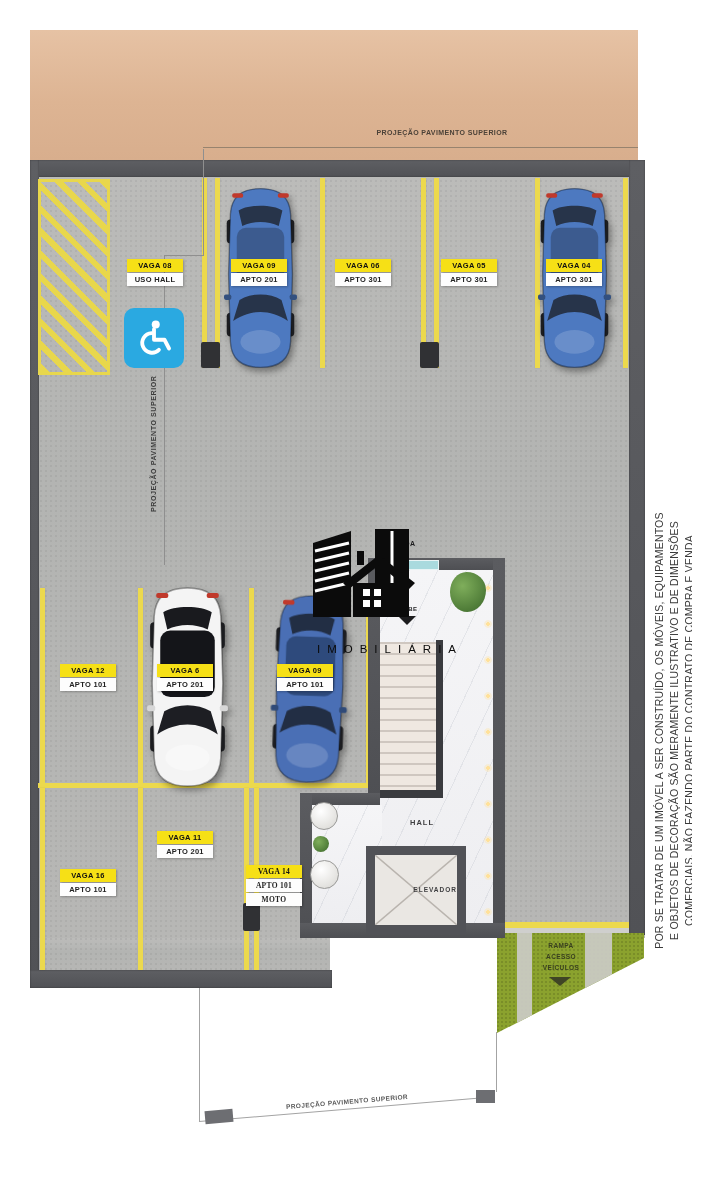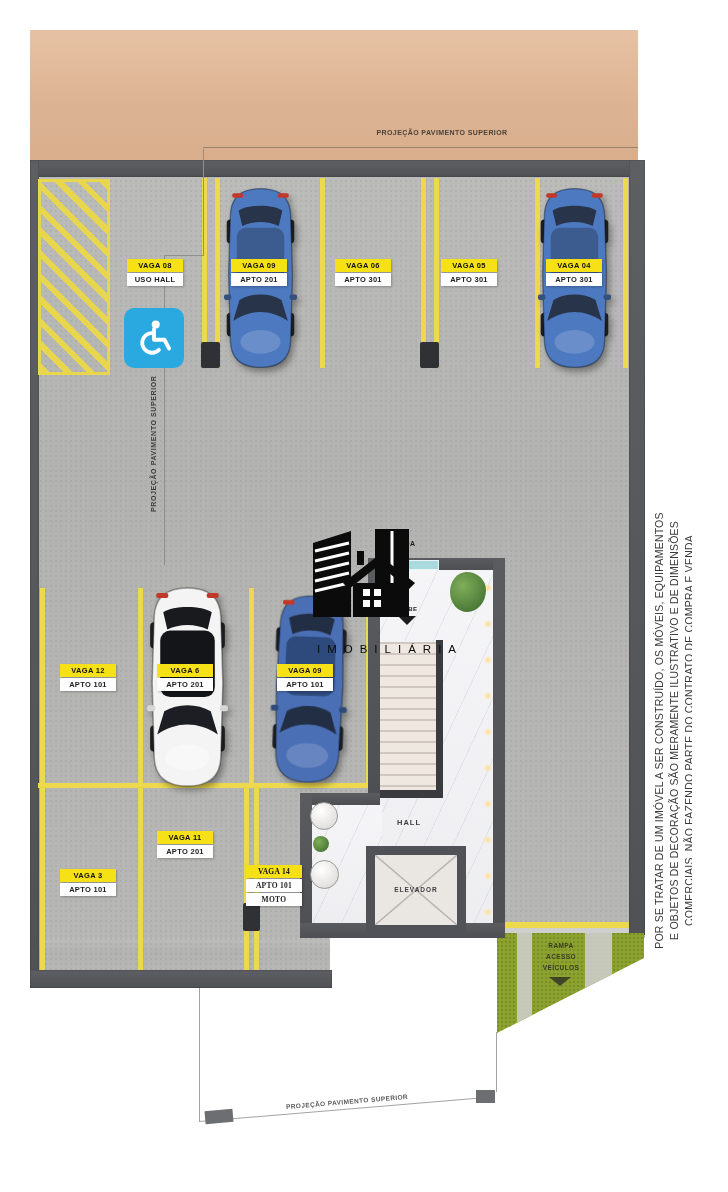--- a/index.html
+++ b/index.html
@@ -57,21 +57,21 @@
   .hallwall{background:linear-gradient(#5b5c60,#4e4f53);z-index:5;}
   .stairs{background:repeating-linear-gradient(180deg,#cfc7c0 0 2px,#efe8e1 2px 11px);z-index:6;}
   .rail{background:#3a3b3f;z-index:6;}
   .glass{background:#a9dade;border:1px solid #e8f4f5;z-index:6;}
   .lights{z-index:6;background-image:radial-gradient(circle at 4px 8px,#ffe19b 0 2px,rgba(255,225,155,.35) 2px 3.4px,transparent 4.2px);
      background-size:8px 36px;}
   .plant{border-radius:46% 54% 52% 48%/50% 45% 55% 50%;
      background:radial-gradient(circle at 35% 35%,#7fae5b,#4f7c38 70%,#3c612b);z-index:7;}
   .round-seat{border-radius:50%;background:radial-gradient(circle at 38% 32%,#ffffff,#e3e2df 70%,#c9c8c4);
      border:1px solid #9a9a98;z-index:6;}
-  .room-text{font-weight:bold;color:#3e3e40;letter-spacing:1px;text-align:center;z-index:7;}
+  .room-text{font-weight:bold;color:#3e3e40;letter-spacing:1px;text-align:right;z-index:7;}
   .arrow-down{width:0;height:0;border-left:9px solid transparent;border-right:9px solid transparent;
      border-top:9px solid #1c1c1e;z-index:7;}
 
   
   .elev-outer{left:366px;top:846px;width:100px;height:88px;background:#515257;z-index:6;}
   .elev-inner{left:375px;top:855px;width:82px;height:70px;background:#eae7e3;z-index:6;}
 
   
   .ramp{left:497px;top:933px;width:147px;height:100px;z-index:3;
      clip-path:polygon(0 0,100% 0,100% 25%,0 100%);
@@ -244,21 +244,21 @@
   <div class="abs stall-label" style="left:157px;top:664px;">
     <div class="vaga">VAGA 6</div>
     <div class="apto">APTO 201</div>
   </div>
   <div class="abs stall-label" style="left:277px;top:664px;">
     <div class="vaga">VAGA 09</div>
     <div class="apto">APTO 101</div>
   </div>
 
   <div class="abs stall-label" style="left:60px;top:869px;">
-    <div class="vaga">VAGA 3</div>
+    <div class="vaga">VAGA 16</div>
     <div class="apto">APTO 101</div>
   </div>
   <div class="abs stall-label" style="left:157px;top:831px;">
     <div class="vaga">VAGA 11</div>
     <div class="apto">APTO 201</div>
   </div>
   <div class="abs stall-label" style="left:246px;top:865px;font-family:Liberation Serif, serif;">
     <div class="vaga">VAGA 14</div>
     <div class="apto">APTO 101</div>
     <div class="apto">MOTO</div>

